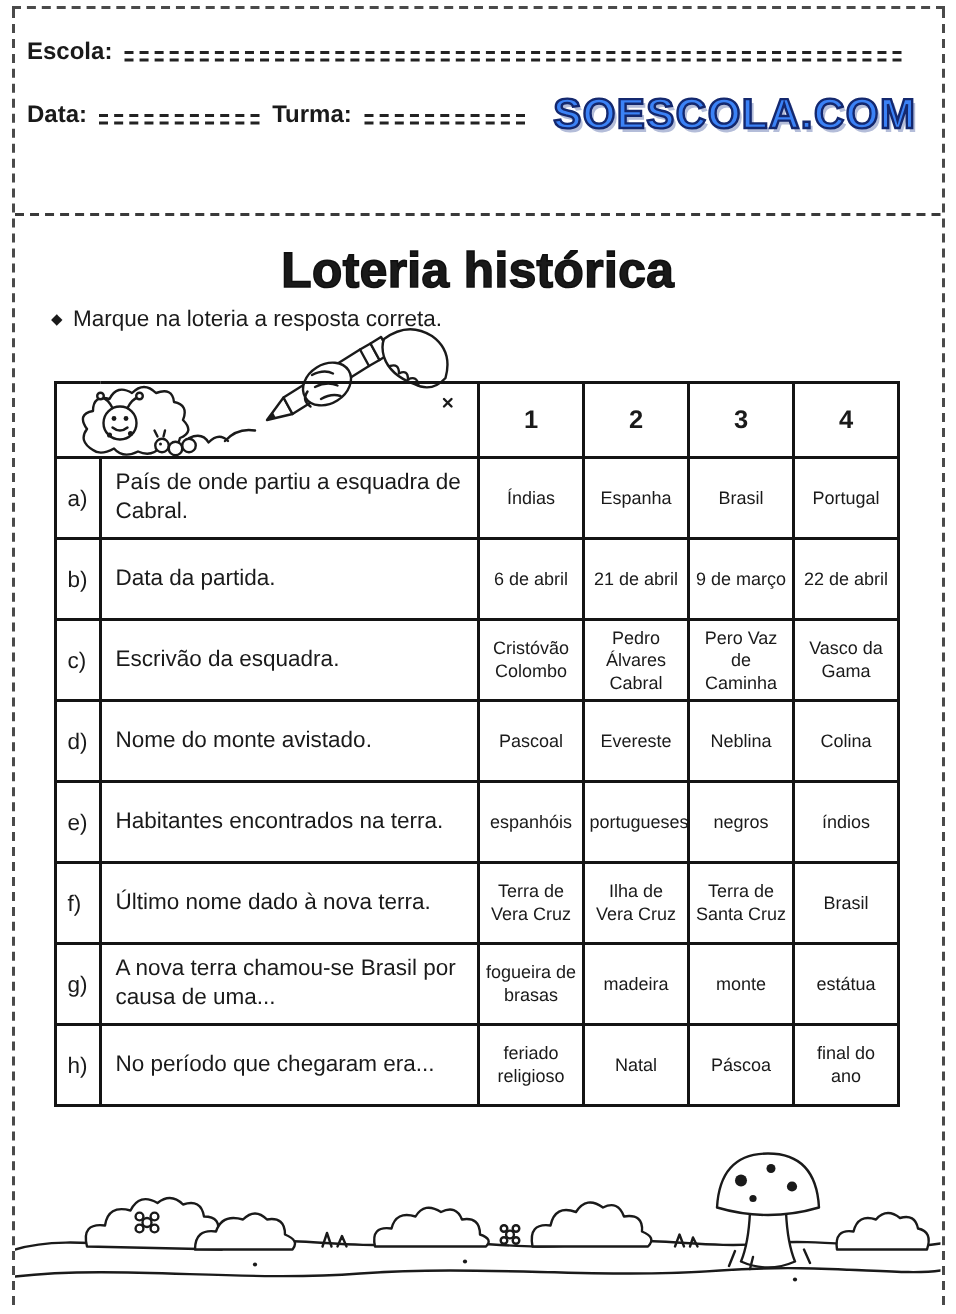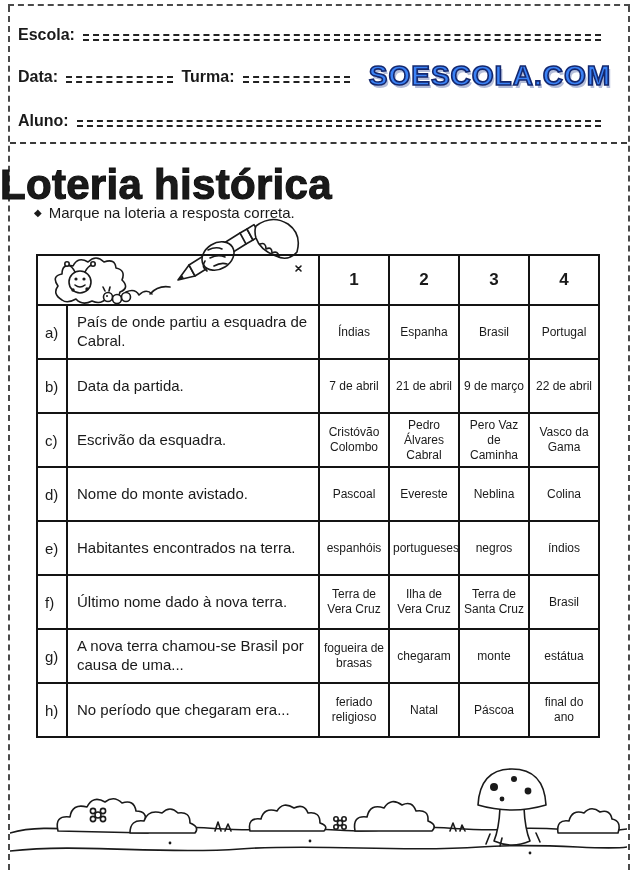--- a/index.html
+++ b/index.html
@@ -19,22 +19,22 @@
   .dline { flex:1; height:7px; border-top:2px dashed #222; border-bottom:2px dashed #222; margin-top:5px; }
   .row-escola { left:18px; right:36px; top:26px; }
   .row-dataturma { left:18px; width:332px; top:68px; }
   .row-aluno { left:18px; right:36px; top:112px; }
   .sep { position:absolute; left:10px; right:10px; top:142px; height:0; border-top:2px dashed #3a3a3a; }
 
   .logo { position:absolute; top:60px; right:26px; font-size:28px; font-weight:900;
           letter-spacing:1px; color:#3b82f6; -webkit-text-stroke:1.6px #14286e;
           text-shadow:2px 3px 0 #b4bdd9; }
 
-  .title { position:absolute; top:161px; left:0; right:0; text-align:left;
-           font-size:42px; font-weight:900; letter-spacing:.3px; -webkit-text-stroke:1.1px #101010; }
+  .title { position:absolute; top:161px; left:0; right:0; text-align:center;
+           font-size:33px; font-weight:900; letter-spacing:.3px; -webkit-text-stroke:1.1px #101010; }
 
   .instruction { position:absolute; top:204px; left:34px; font-size:15px; display:flex; align-items:center; gap:7px; }
   .bullet { font-size:10px; }
 
   .cartoon { position:absolute; left:50px; top:214px; width:264px; height:92px; }
   .footer-art { position:absolute; left:10px; bottom:12px; width:617px; height:115px; }
   svg { display:block; width:100%; height:100%; }
   .sk  { fill:#fff; stroke:#1a1a1a; stroke-width:1.6; stroke-linecap:round; stroke-linejoin:round; }
   .skl { fill:none; stroke:#1a1a1a; stroke-width:1.6; stroke-linecap:round; stroke-linejoin:round; }
   .dot { fill:#1a1a1a; stroke:none; }
@@ -66,24 +66,20 @@
 
   <div class="frow row-dataturma">
     <span class="flabel">Data:</span>
     <span class="dline"></span>
     <span class="flabel">Turma:</span>
     <span class="dline"></span>
   </div>
 
   <div class="logo">SOESCOLA.COM</div>
 
-  <div class="frow row-aluno">
-    <span class="flabel">Aluno:</span>
-    <span class="dline"></span>
-  </div>
 
   <div class="sep"></div>
 
   <h1 class="title">Loteria histórica</h1>
 
   <div class="instruction">
     <span class="bullet">◆</span>
     <span>Marque na loteria a resposta correta.</span>
   </div>
 
@@ -159,21 +155,21 @@
       <td class="letter">a)</td>
       <td class="q">País de onde partiu a esquadra de Cabral.</td>
       <td class="opt">Índias</td>
       <td class="opt">Espanha</td>
       <td class="opt">Brasil</td>
       <td class="opt">Portugal</td>
     </tr>
     <tr class="qrow">
       <td class="letter">b)</td>
       <td class="q">Data da partida.</td>
-      <td class="opt">7 de abril</td>
+      <td class="opt">6 de abril</td>
       <td class="opt">21 de abril</td>
       <td class="opt">9 de março</td>
       <td class="opt">22 de abril</td>
     </tr>
     <tr class="qrow">
       <td class="letter">c)</td>
       <td class="q">Escrivão da esquadra.</td>
       <td class="opt">Cristóvão Colombo</td>
       <td class="opt">Pedro Álvares Cabral</td>
       <td class="opt">Pero Vaz de Caminha</td>
@@ -200,21 +196,21 @@
       <td class="q">Último nome dado à nova terra.</td>
       <td class="opt">Terra de Vera Cruz</td>
       <td class="opt">Ilha de Vera Cruz</td>
       <td class="opt">Terra de Santa Cruz</td>
       <td class="opt">Brasil</td>
     </tr>
     <tr class="qrow">
       <td class="letter">g)</td>
       <td class="q">A nova terra chamou-se Brasil por causa de uma...</td>
       <td class="opt">fogueira de brasas</td>
-      <td class="opt">chegaram</td>
+      <td class="opt">madeira</td>
       <td class="opt">monte</td>
       <td class="opt">estátua</td>
     </tr>
     <tr class="qrow">
       <td class="letter">h)</td>
       <td class="q">No período que chegaram era...</td>
       <td class="opt">feriado religioso</td>
       <td class="opt">Natal</td>
       <td class="opt">Páscoa</td>
       <td class="opt">final do ano</td>

